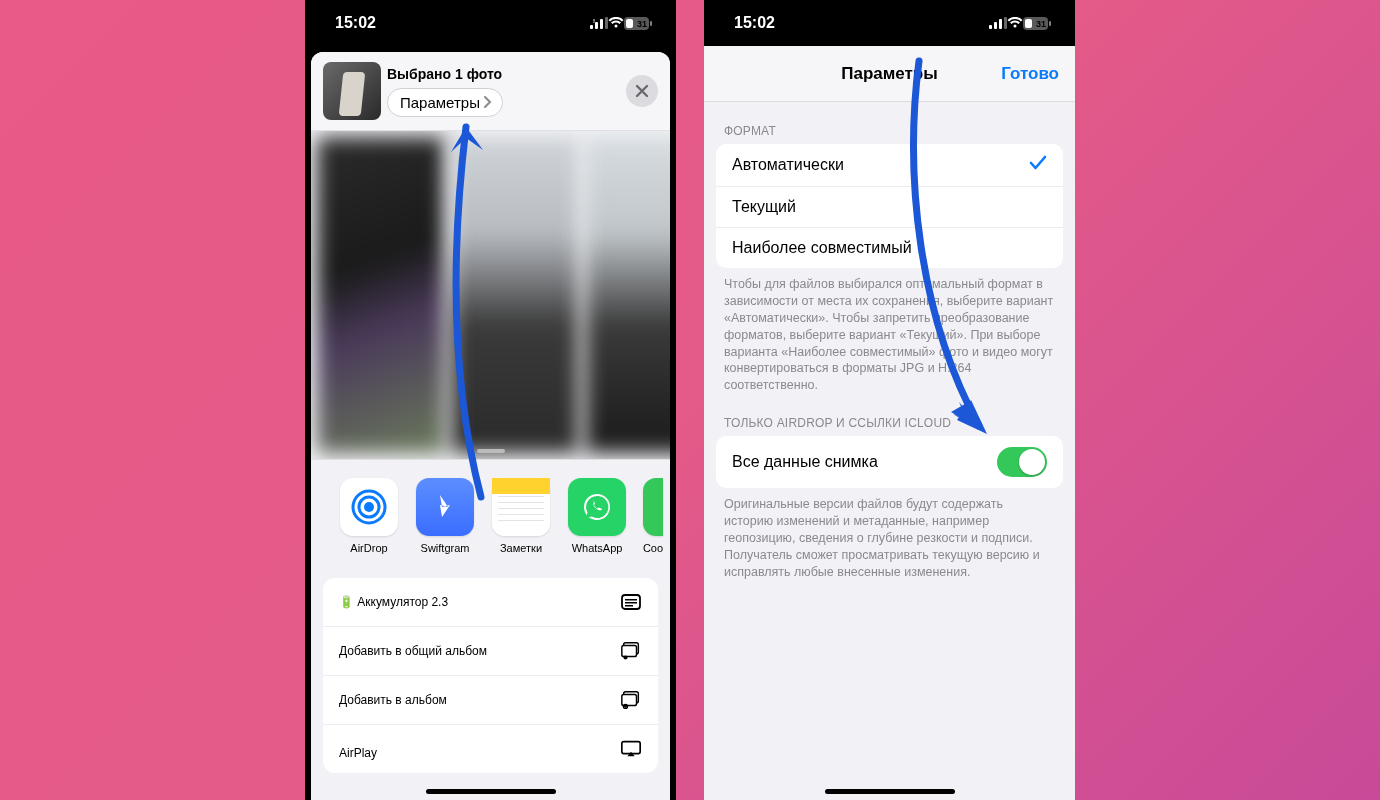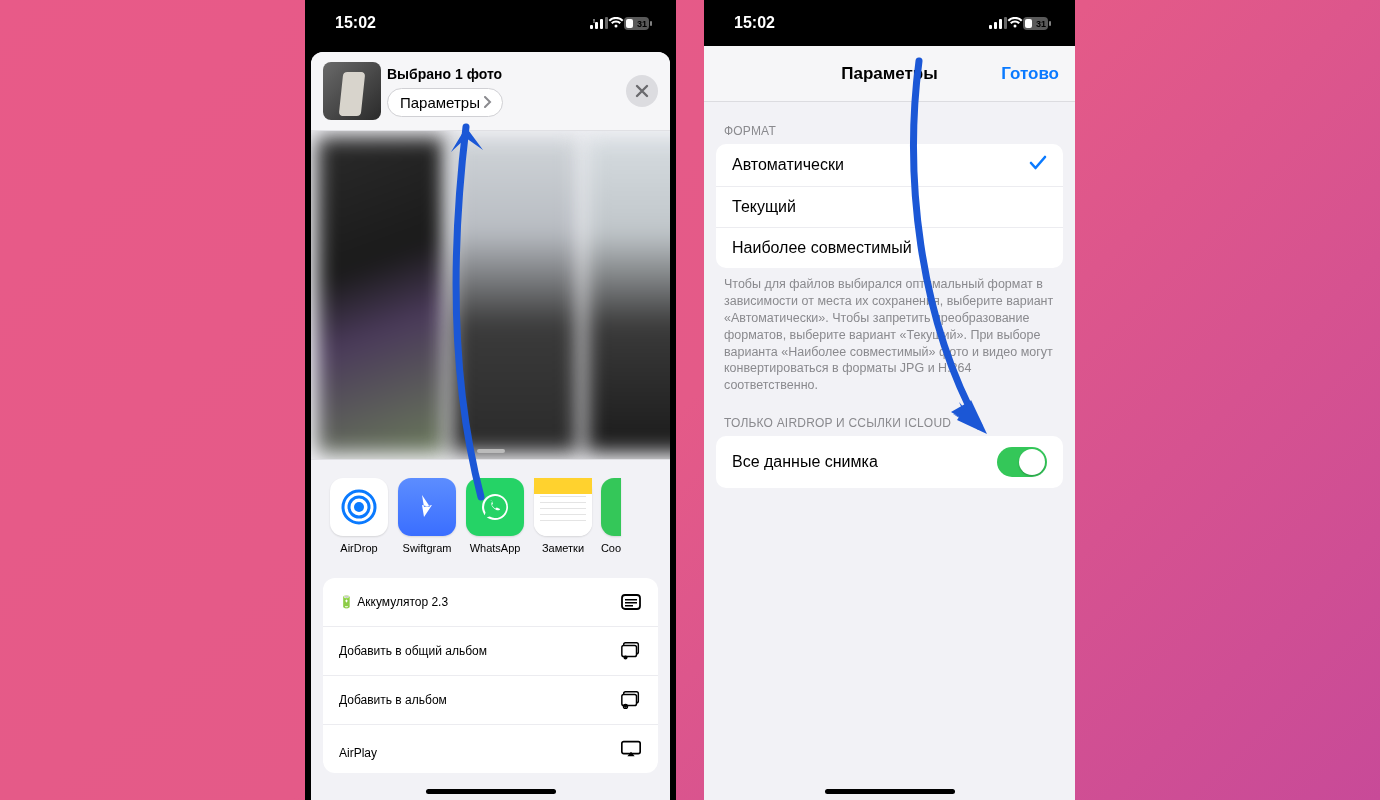--- a/index.html
+++ b/index.html
@@ -76,21 +76,21 @@
   .photo {
     flex:0 0 128px; border-radius:4px;
     background:#888; filter: blur(10px);
   }
   .photo.p1 { background:linear-gradient(160deg,#2b2b2b 0%,#1a1a1a 40%,#4a3a5a 60%,#6a7a5a 100%);}
   .photo.p2 { background:linear-gradient(180deg,#cfd4d8 0%,#b8bcc2 30%,#3a3a3a 60%,#2a2a2a 100%);}
   .photo.p3 { background:linear-gradient(180deg,#d6dce0 0%,#c0c6ca 30%,#3a3a3a 60%,#1a1a1a 100%);}
   .strip-dots { position:absolute; bottom:6px; left:50%; transform:translateX(-50%); width:28px; height:4px; border-radius:2px; background:#bbb;}
   .strip-div { height:1px; background:#e0e0e4;}
   
-  .apps-row { display:flex; gap:8px; padding:18px 14px 14px 18px; overflow:hidden;}
+  .apps-row { display:flex; gap:16px; padding:18px 14px 14px 28px; overflow:hidden;}
   .app { display:flex; flex-direction:column; align-items:center; gap:6px; width:60px; flex-shrink:0;}
   .app .icon {
     width:58px; height:58px; border-radius:13px; background:#fff;
     display:flex; align-items:center; justify-content:center;
     box-shadow:0 1px 2px rgba(0,0,0,.12);
   }
   .app .label { font-size:11px; color:#000; text-align:center; white-space:nowrap;}
   .app.clipped { width:20px; }
   .app.clipped .icon{ width:20px; border-top-right-radius:0; border-bottom-right-radius:0;}
   
@@ -206,45 +206,45 @@
           </div>
           <div class="label">AirDrop</div>
         </div>
         <div class="app">
           <div class="icon" style="background:linear-gradient(180deg,#5c8dff,#3a6eff);">
             <svg width="30" height="30" viewBox="0 0 30 30">
                 <path d="M10 3l8 12-8-2 2 12 8-12-8 2z" fill="#fff"></path>
               </svg>
           </div>
           <div class="label">Swiftgram</div>
-        </div>
-        <div class="app">
-          <div class="icon" style="background:#25d366;">
-            <svg width="34" height="34" viewBox="0 0 34 34">
-                <circle cx="17" cy="17" r="13" fill="#fff"></circle>
-                <path d="M17 6a11 11 0 00-9.5 16.4L6 28l5.8-1.5A11 11 0 1017 6z" fill="#25d366"></path>
-                <path d="M12.5 11c.3-.7 1-.7 1.3 0l1 2.2c.2.4.1.8-.2 1.1l-.7.7c.8 1.6 2 2.8 3.6 3.6l.7-.7c.3-.3.7-.4 1.1-.2l2.2 1c.7.3.7 1 0 1.3-1.5.7-3 .5-5.4-1.5s-3-3.9-2.6-5.4c.1-.7.6-1.5 1-2.1z" fill="#fff"></path>
-              </svg>
-          </div>
-          <div class="label">WhatsApp</div>
         </div>
         <div class="app">
           <div class="icon" style="background:#fff;">
             <svg width="58" height="58" viewBox="0 0 58 58">
                 <rect width="58" height="58" rx="13" fill="#fff"></rect>
                 <rect x="0" y="0" width="58" height="16" fill="#ffd22e"></rect>
                 <rect x="6" y="18" width="46" height="1" fill="#e4e4e4"></rect>
                 <rect x="6" y="24" width="46" height="1" fill="#e4e4e4"></rect>
                 <rect x="6" y="30" width="46" height="1" fill="#e4e4e4"></rect>
                 <rect x="6" y="36" width="46" height="1" fill="#e4e4e4"></rect>
                 <rect x="6" y="42" width="46" height="1" fill="#e4e4e4"></rect>
               </svg>
           </div>
           <div class="label">Заметки</div>
         </div>
+        <div class="app">
+          <div class="icon" style="background:#25d366;">
+            <svg width="34" height="34" viewBox="0 0 34 34">
+                <circle cx="17" cy="17" r="13" fill="#fff"></circle>
+                <path d="M17 6a11 11 0 00-9.5 16.4L6 28l5.8-1.5A11 11 0 1017 6z" fill="#25d366"></path>
+                <path d="M12.5 11c.3-.7 1-.7 1.3 0l1 2.2c.2.4.1.8-.2 1.1l-.7.7c.8 1.6 2 2.8 3.6 3.6l.7-.7c.3-.3.7-.4 1.1-.2l2.2 1c.7.3.7 1 0 1.3-1.5.7-3 .5-5.4-1.5s-3-3.9-2.6-5.4c.1-.7.6-1.5 1-2.1z" fill="#fff"></path>
+              </svg>
+          </div>
+          <div class="label">WhatsApp</div>
+        </div>
         <div class="app clipped">
           <div class="icon" style="background:#34c759;"></div>
           <div class="label">Соо</div>
         </div>
       </div>
 
       <div class="action-list">
         <div class="action-row">
           <span>🔋 Аккумулятор 2.3</span>
           <span class="ricon">
@@ -355,20 +355,21 @@
 
     <div class="section-hdr">ТОЛЬКО AIRDROP И ССЫЛКИ ICLOUD</div>
     <div class="grouped">
       <div class="g-row">
         <span>Все данные снимка</span>
         <div class="toggle">
           <div class="knob"></div>
         </div>
       </div>
     </div>
+    <div class="section-foot">Оригинальные версии файлов будут содержать историю изменений и метаданные, например геопозицию, сведения о глубине резкости и подписи. Получатель сможет просматривать текущую версию и исправлять любые внесенные изменения.</div>
 
     <svg class="annot" style="left:185px; top:10px; width:120px; height:400px;" viewBox="0 0 120 400">
       <path d="M30 5 C 15 120, 30 260, 90 370" stroke="#1b57d6" stroke-width="7" fill="none" stroke-linecap="round"></path>
       <path d="M90 370 L64 358 L80 368 L70 346 Z" fill="#1b57d6"></path>
       <path d="M90 370 L70 346 L84 362 L64 358 Z" fill="#1b57d6"></path>
       <polygon points="90,372 62,356 76,348" fill="#1b57d6"></polygon>
       <polygon points="98,378 68,364 82,344" fill="#1b57d6"></polygon>
     </svg>
 
     <div class="home-ind"></div>

